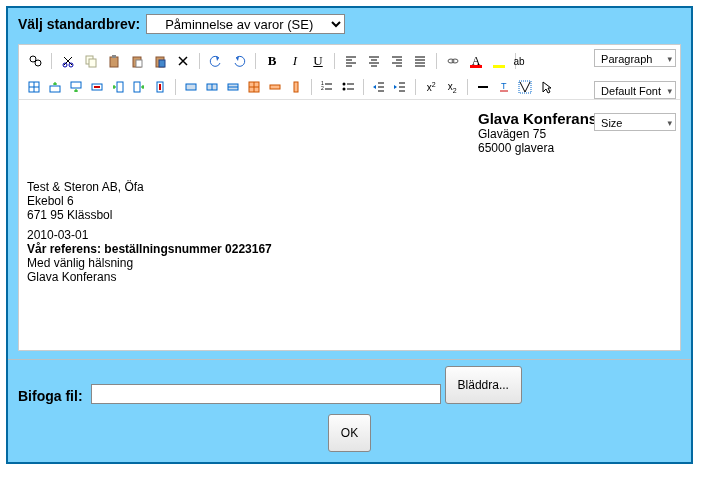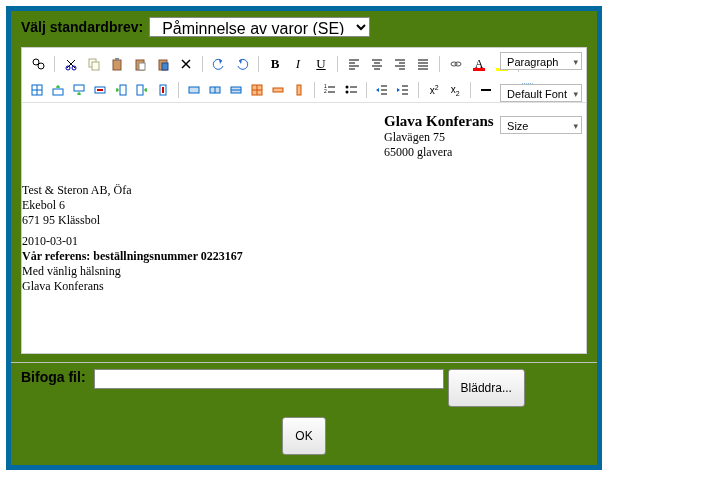--- a/index.html
+++ b/index.html
@@ -4,39 +4,39 @@
 <style>
 * { box-sizing: border-box; }
 body {
   margin: 0;
   font-family: Arial, sans-serif;
   font-size: 12px;
   background: #fff;
   padding: 6px;
 }
 .outer {
-  border: 5px solid #0369a1;
-  background: #4d7c0f;
-  width: 596px;
+  border: 2px solid #0369a1;
+  background: #7dd3fc;
+  width: 687px;
 }
 .header-row {
   padding: 6px 10px 10px 10px;
   display: flex;
   align-items: center;
   gap: 6px;
 }
 .header-label {
   font-weight: bold;
   font-size: 14px;
 }
 .header-select {
-  font-size: 16px;
+  font-size: 13px;
   background: #fff;
   border: 1px solid #888;
-  padding: 1px 8px;
+  padding: 1px 14px;
   height: 20px;
 }
 .editor-wrap {
   margin: 0 10px 8px 10px;
   background: #fff;
   border: 1px solid #ccc;
 }
 .toolbar {
   padding: 6px 6px 2px 6px;
   border-bottom: 1px solid #e0e0e0;
@@ -89,39 +89,39 @@
 .dd::after {
   content: '▾';
   position: absolute;
   right: 3px;
   top: 2px;
   font-size: 9px;
   color: #555;
 }
 .row2 { width: 530px; display: flex; flex-wrap: nowrap; gap: 3px; align-items: center; margin-top: 4px; }
 .editor-body {
-  padding: 10px 12px 18px 0;
-  font-family: Liberation Serif, serif;
+  padding: 10px 12px 18px 8px;
+  font-family: Liberation Sans, sans-serif;
   font-size: 12px;
   min-height: 250px;
 }
 .sender-block {
   float: right;
   text-align: left;
   width: 190px;
 }
 .sender-name { font-weight: bold; font-size: 15px; }
 .recipient-block { clear: left; padding-top: 70px; }
 .date-line { padding-top: 6px; }
 .ref-line { font-weight: bold; margin-top: 0; }
 .body-text { margin-top: 2px; line-height: 1.3; }
 .attach-row {
   padding: 6px 10px;
   display: flex;
-  align-items: flex-start;
+  align-items: flex-end;
   gap: 4px;
   border-top: 1px solid #c0c0c0;
 }
 .attach-label { font-weight: bold; font-size: 14px; margin-right: 4px; }
 .attach-input {
   flex: 0 0 350px;
   height: 20px;
   border: 1px solid #888;
   background: #fff;
   padding: 2px 4px;

